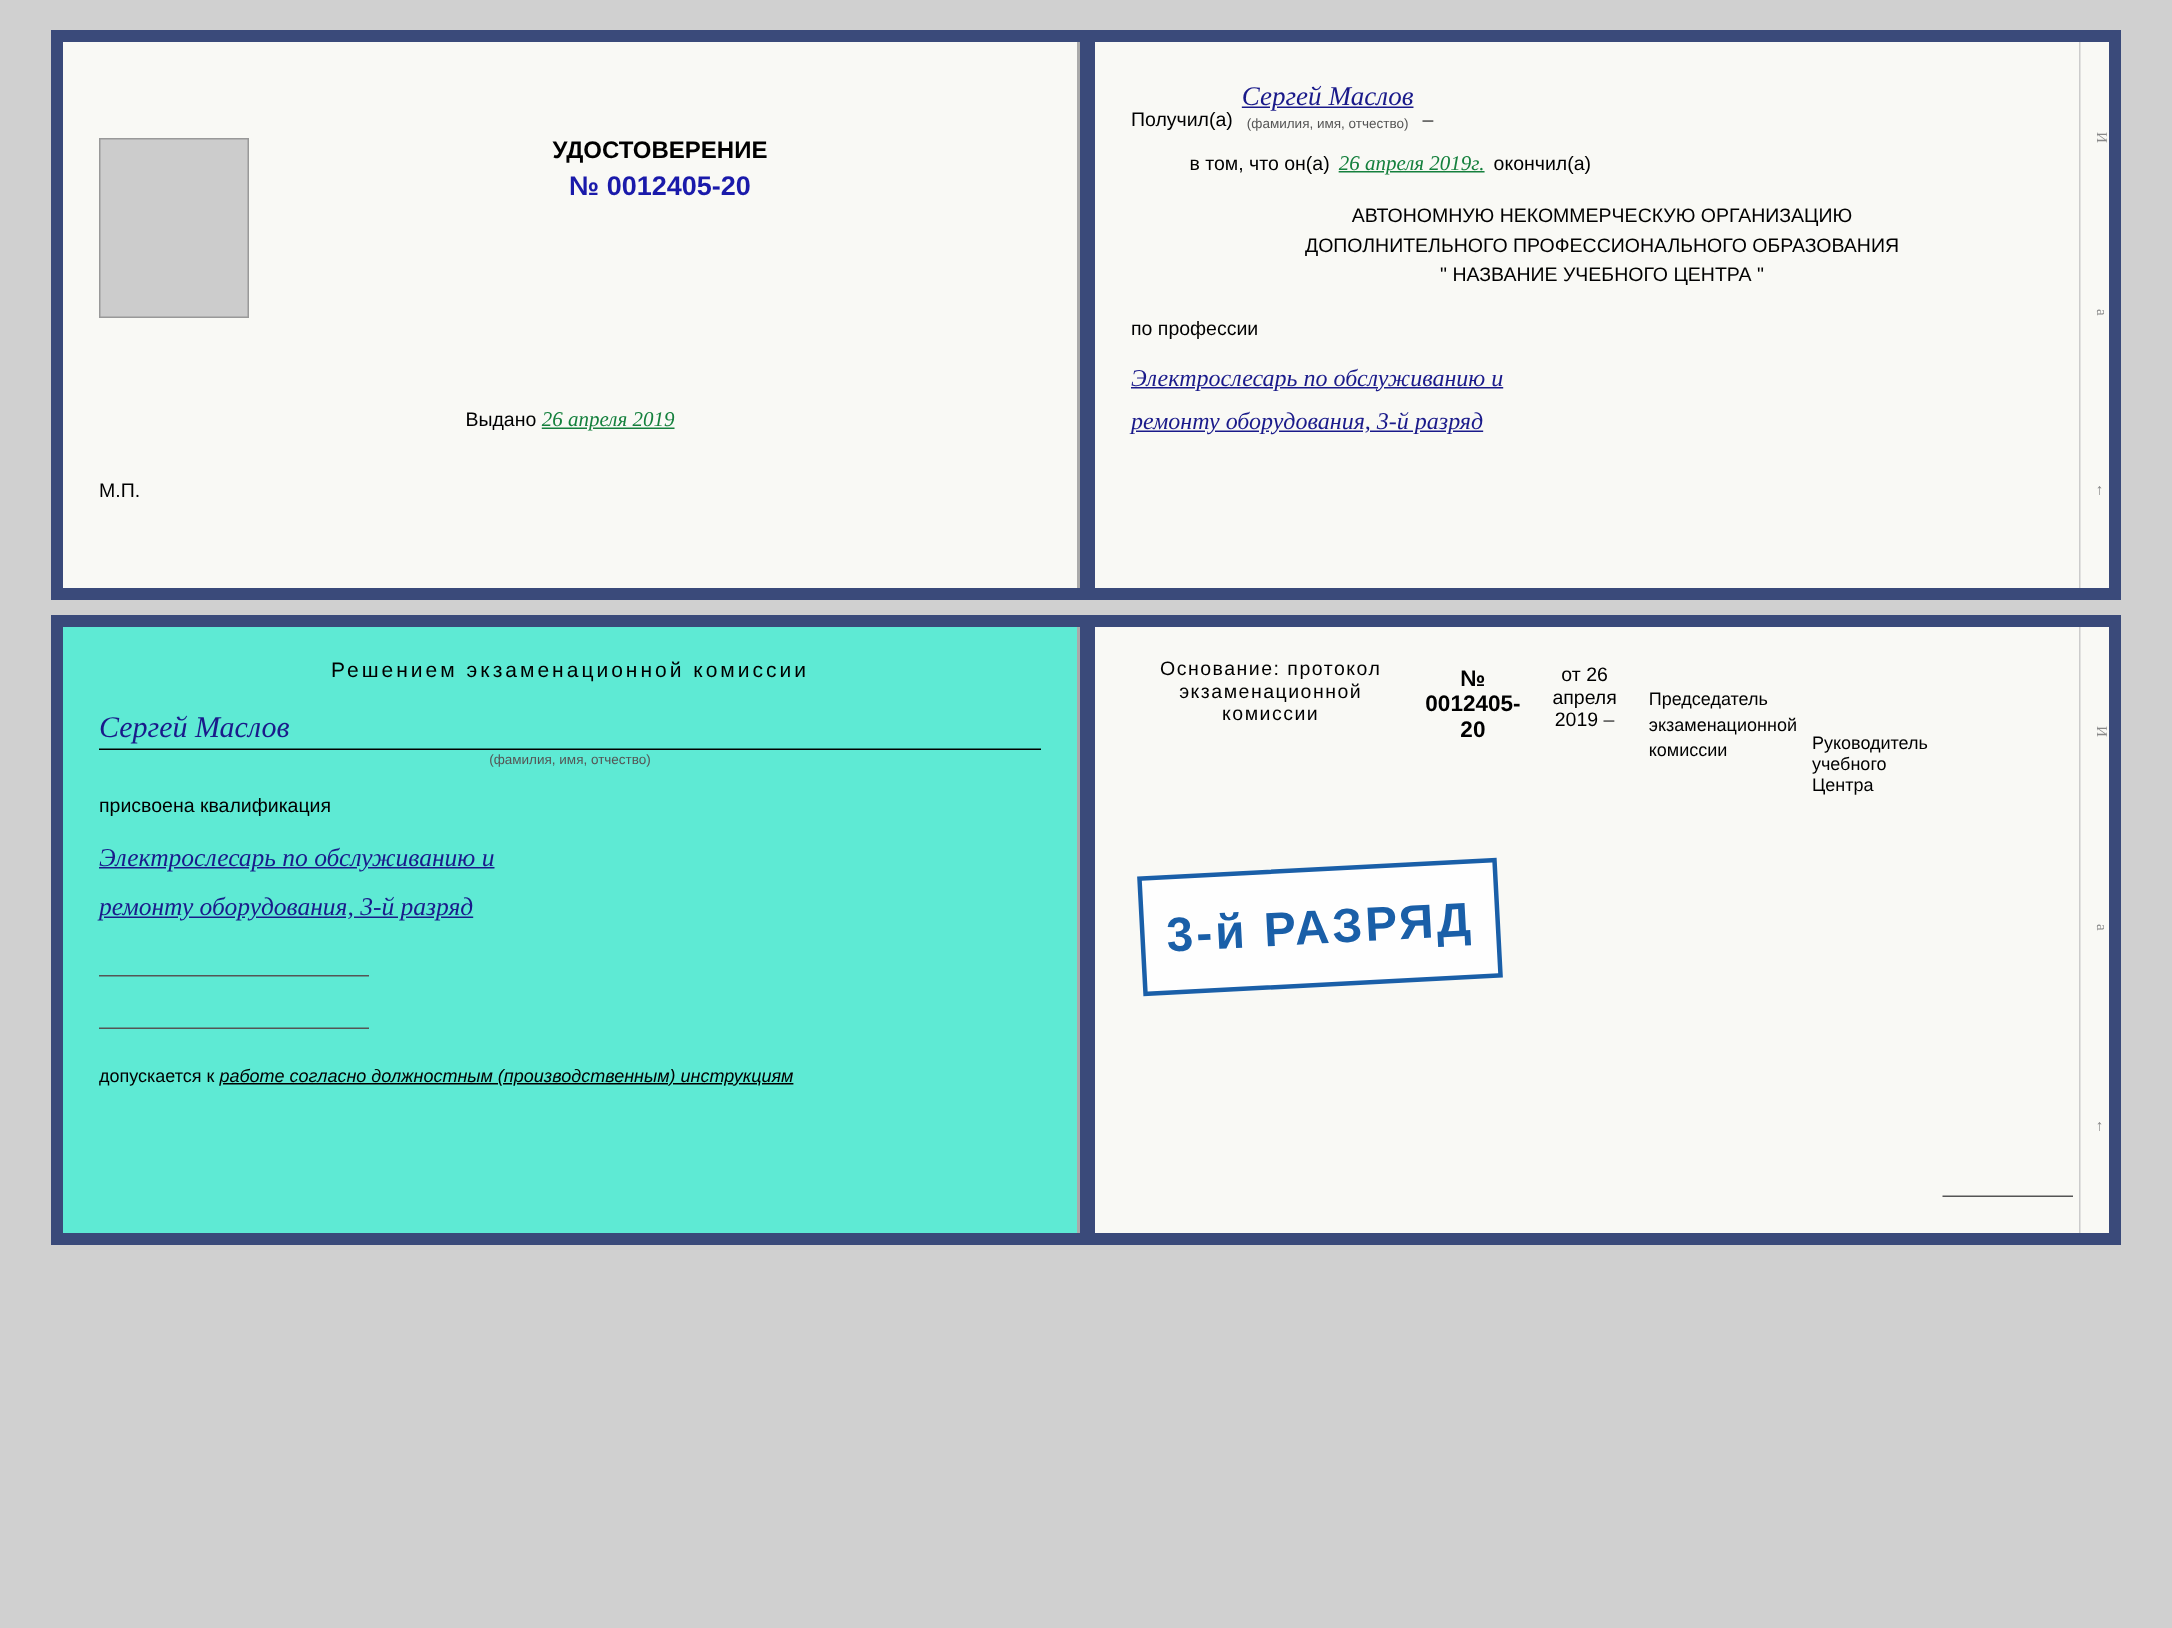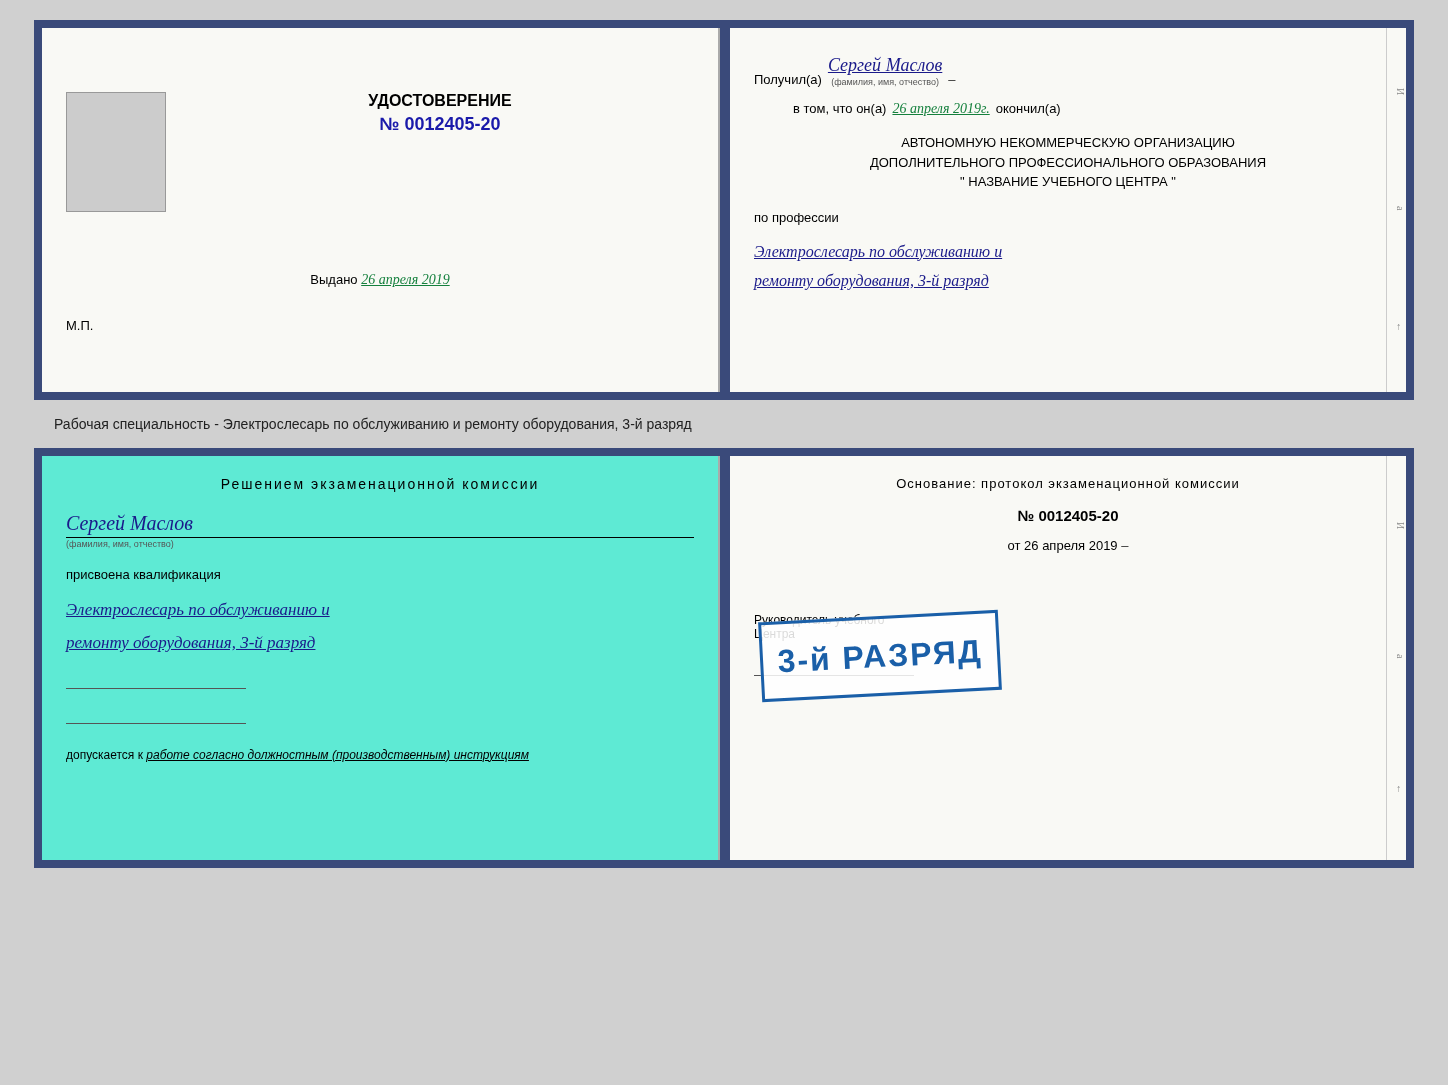--- a/index.html
+++ b/index.html
@@ -146,21 +146,21 @@
       font-size: 18px;
       color: #1a1a8a;
       text-decoration: underline;
       font-style: italic;
     }
 
     .name-subtitle {
       font-size: 9px;
       font-family: Arial, sans-serif;
       color: #555;
-      text-align: left;
+      text-align: center;
       display: block;
       margin-top: 1px;
     }
 
     .vtom-line {
       font-size: 13px;
       font-family: Arial, sans-serif;
       display: flex;
       align-items: baseline;
       gap: 6px;
@@ -294,21 +294,21 @@
       font-style: italic;
       text-decoration: underline;
     }
 
     
     .page2-right {
       flex: 1;
       padding: 20px 24px;
       background: #f9f9f5;
       display: flex;
-      flex-direction: column;
+      flex-direction: row;
       gap: 10px;
       position: relative;
     }
 
     .osnovanie-text {
       font-size: 13px;
       font-family: Arial, sans-serif;
       letter-spacing: 1px;
       text-align: center;
     }
@@ -458,21 +458,20 @@
       </div>
 
       <div class="right-sidebar" style="position:absolute;right:0;top:0;bottom:0;">
         <span class="right-sidebar-char">И</span>
         <span class="right-sidebar-char">а</span>
         <span class="right-sidebar-char">←</span>
       </div>
     </div>
   </div>
 
-  <div class="middle-text">Рабочая специальность - Электрослесарь по обслуживанию и ремонту оборудования, 3-й разряд</div>
 
   <div class="certificate-book-2">
 
     <div class="page2-left">
       <div class="resheniyem-title">Решением  экзаменационной  комиссии</div>
 
       <div class="person-name-block">
         <span class="person-name-handwritten">Сергей Маслов</span>
         <span class="fio-line"></span>
         <span class="name-subtitle">(фамилия, имя, отчество)</span>
@@ -498,20 +497,24 @@
 
     <div class="page2-right">
       <div class="osnovanie-text">Основание: протокол экзаменационной комиссии</div>
       <div class="protocol-number">№  0012405-20</div>
       <div class="ot-date">
         <span>от</span>
         <span>26 апреля 2019</span>
         <span class="dash-right"> –</span>
       </div>
 
+      <div class="predsedatel-label">
+        <div style="white-space:pre-line;">Председатель экзаменационной
+комиссии</div>
+      </div>
 
       <div class="stamp-box">
         <span class="stamp-text">3-й РАЗРЯД</span>
       </div>
 
       <div class="rukovoditel-label">
         <div style="white-space:pre-line;">Руководитель учебного
 Центра</div>
       </div>
 

